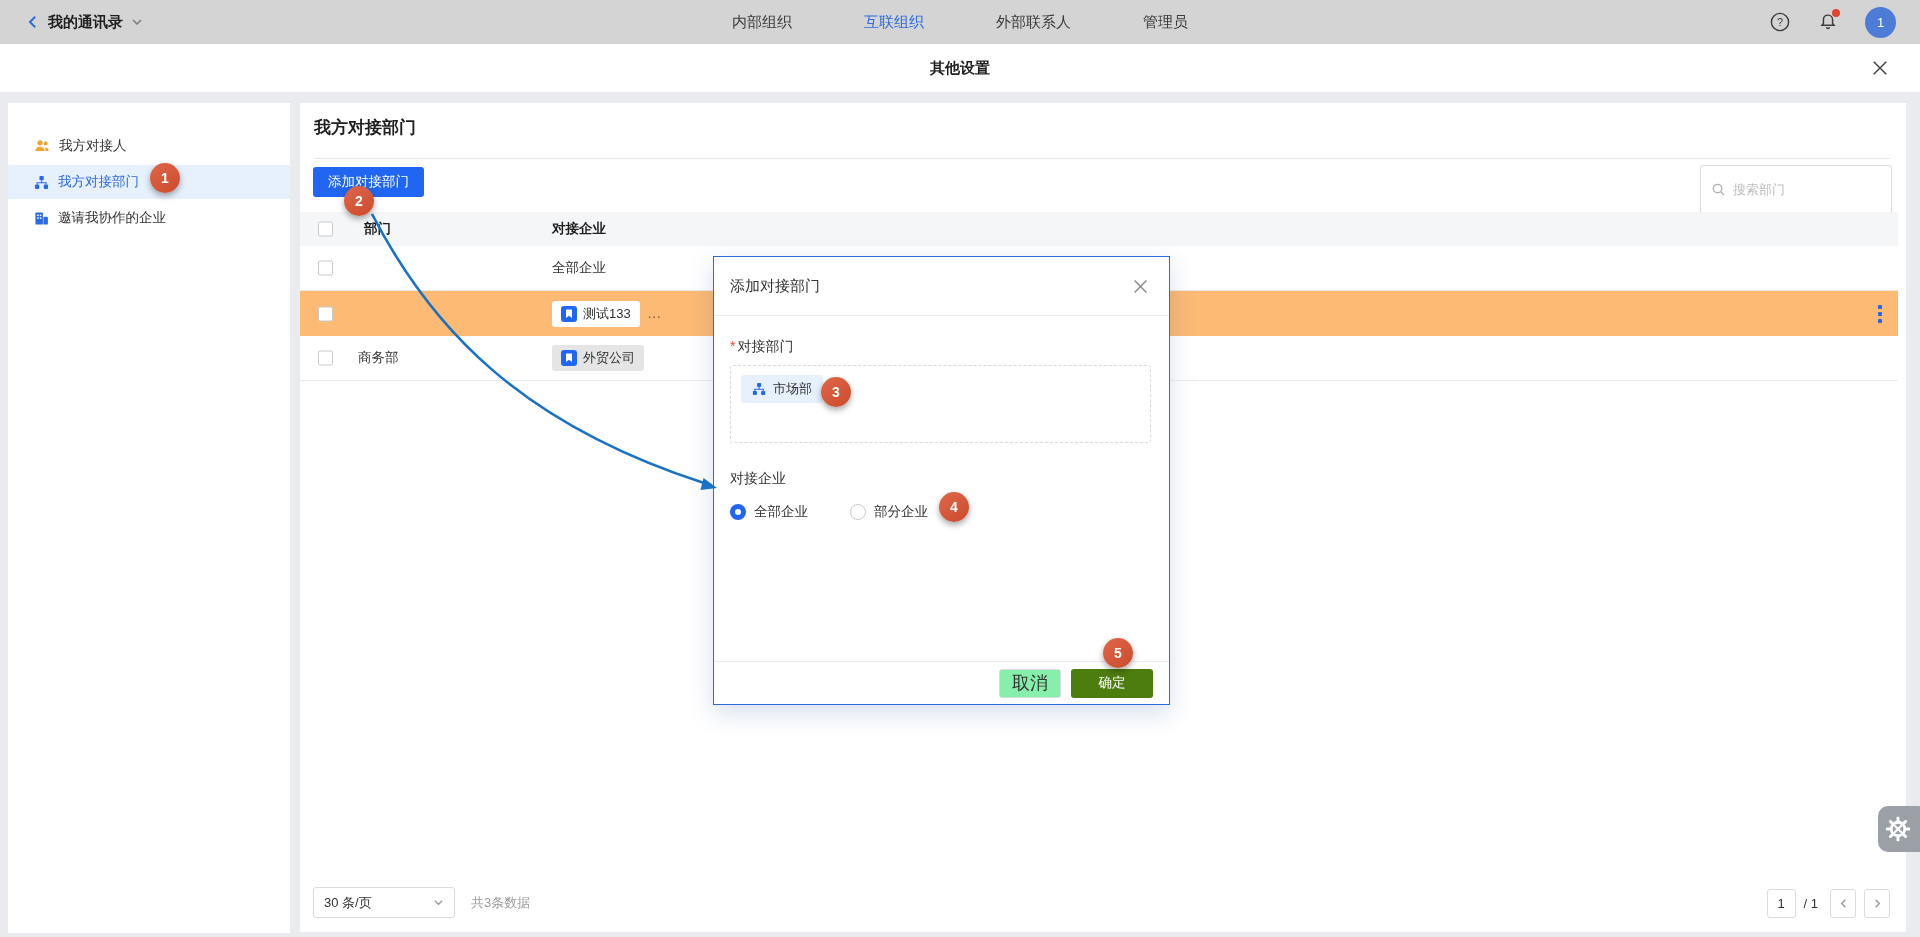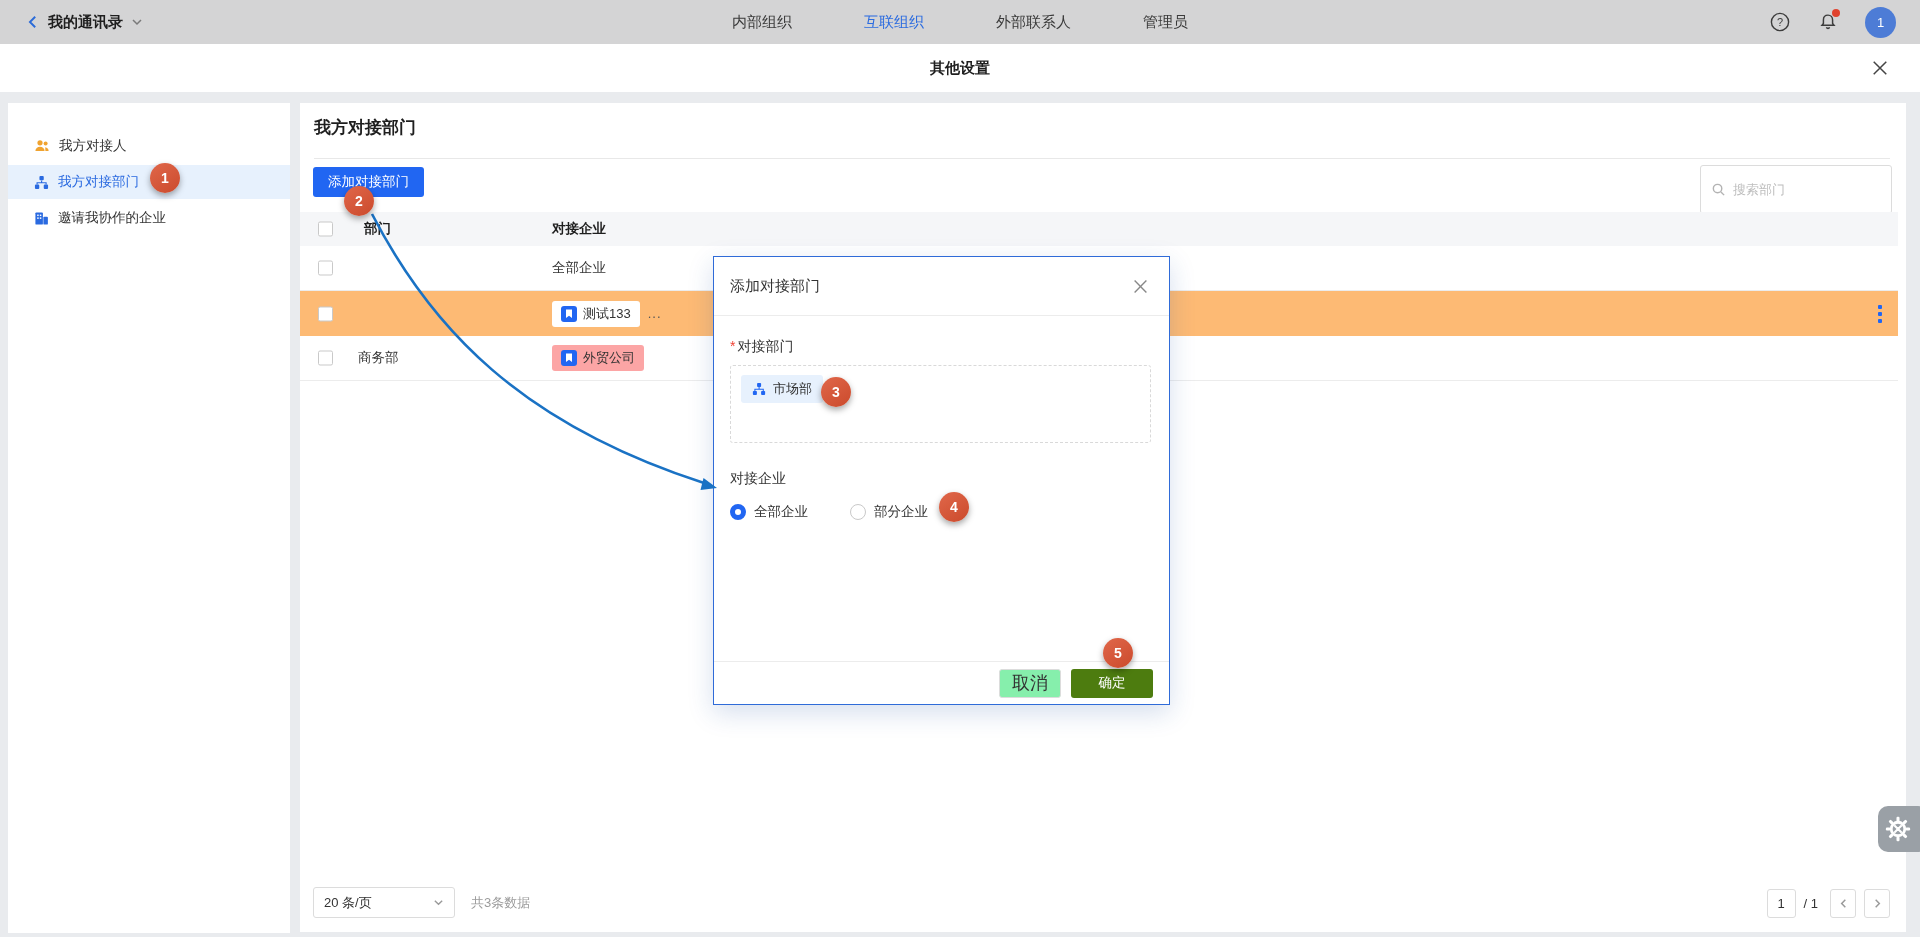--- a/index.html
+++ b/index.html
@@ -71,21 +71,21 @@
   .cell-dept { position:absolute; left:58px; top:50%; transform:translateY(-50%); }
   .cell-co { position:absolute; left:252px; top:50%; transform:translateY(-50%);
     display:flex; align-items:center; gap:8px; }
   .head-dept { position:absolute; left:64px; top:50%; transform:translateY(-50%); }
   .head-co { position:absolute; left:252px; top:50%; transform:translateY(-50%); }
   .redacted { border-radius:2px; }
   .redacted.grey { width:94px; height:24px; background:#f0f1f3; }
   .redacted.white { width:100px; height:24px; background:rgba(255,255,255,.8); }
   .tag { height:26px; display:flex; align-items:center; gap:6px; padding:0 9px;
     border-radius:3px; font-size:13px; color:#333; }
-  .tag.on-white { background:#fca5a5; }
+  .tag.on-white { background:#e5e5e5; }
   .tag.on-blue { background:#fff; }
   .more-dots { color:#555; font-size:13px; letter-spacing:1px; cursor:pointer; }
   .kebab { position:absolute; right:12px; top:50%; transform:translateY(-50%);
     display:flex; flex-direction:column; gap:3px; cursor:pointer; padding:4px; }
   .kebab i { width:4px; height:4px; background:#2166f2; border-radius:1px; display:block; }
 
   
   .pager-left { position:absolute; left:13px; bottom:14px; display:flex;
     align-items:center; gap:16px; }
   .page-size { width:142px; height:31px; border:1px solid #dcdcdc; border-radius:3px;
@@ -278,21 +278,21 @@
               <path d="M5 3.5h6V12l-3-2.3L5 12z" fill="#fff"></path>
           </svg>
           <span>外贸公司</span>
         </span>
       </span>
     </div>
   </div>
 
   <div class="pager-left">
     <div class="page-size">
-      <span>20 条/页</span>
+      <span>30 条/页</span>
       <svg width="11" height="11" viewBox="0 0 12 12" fill="none" stroke="#9a9a9a" stroke-width="1.5">
           <path d="M2 4 l4 4 4-4"></path>
         </svg>
     </div>
     <span class="total-text">共3条数据</span>
   </div>
 
   <div class="pager-right">
     <span class="page-box">1</span>
     <span class="page-sep">/ 1</span>

